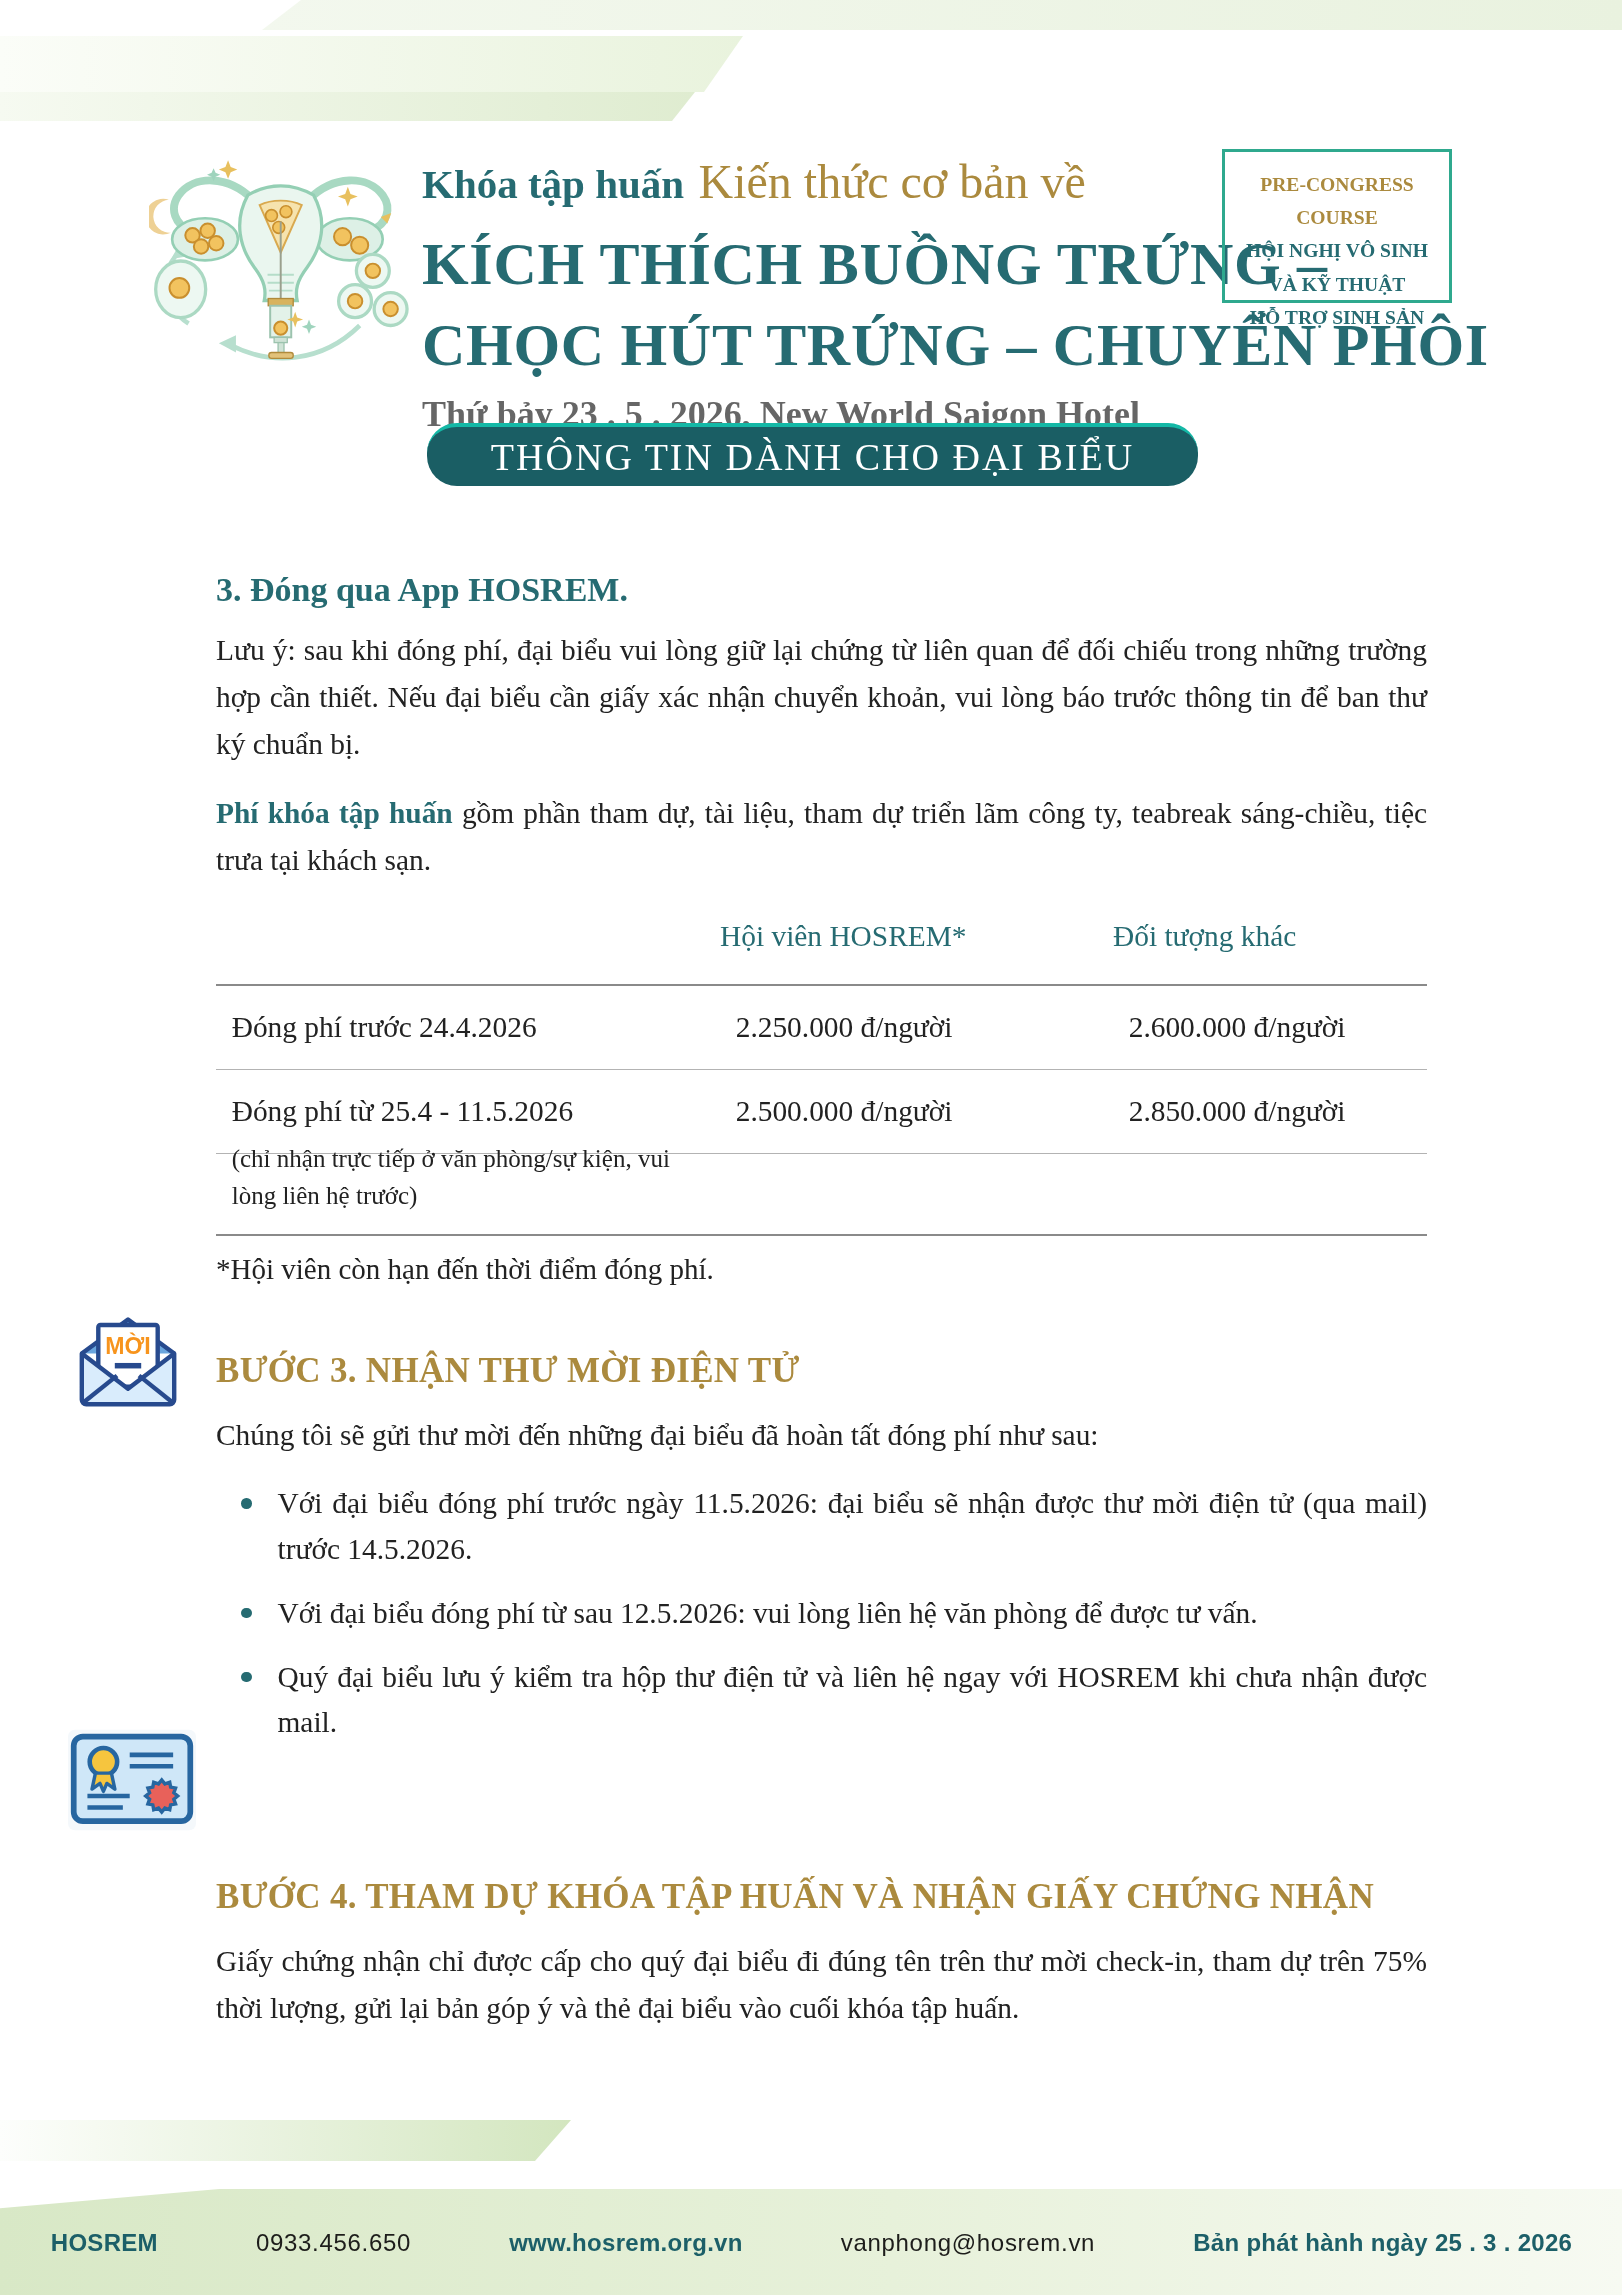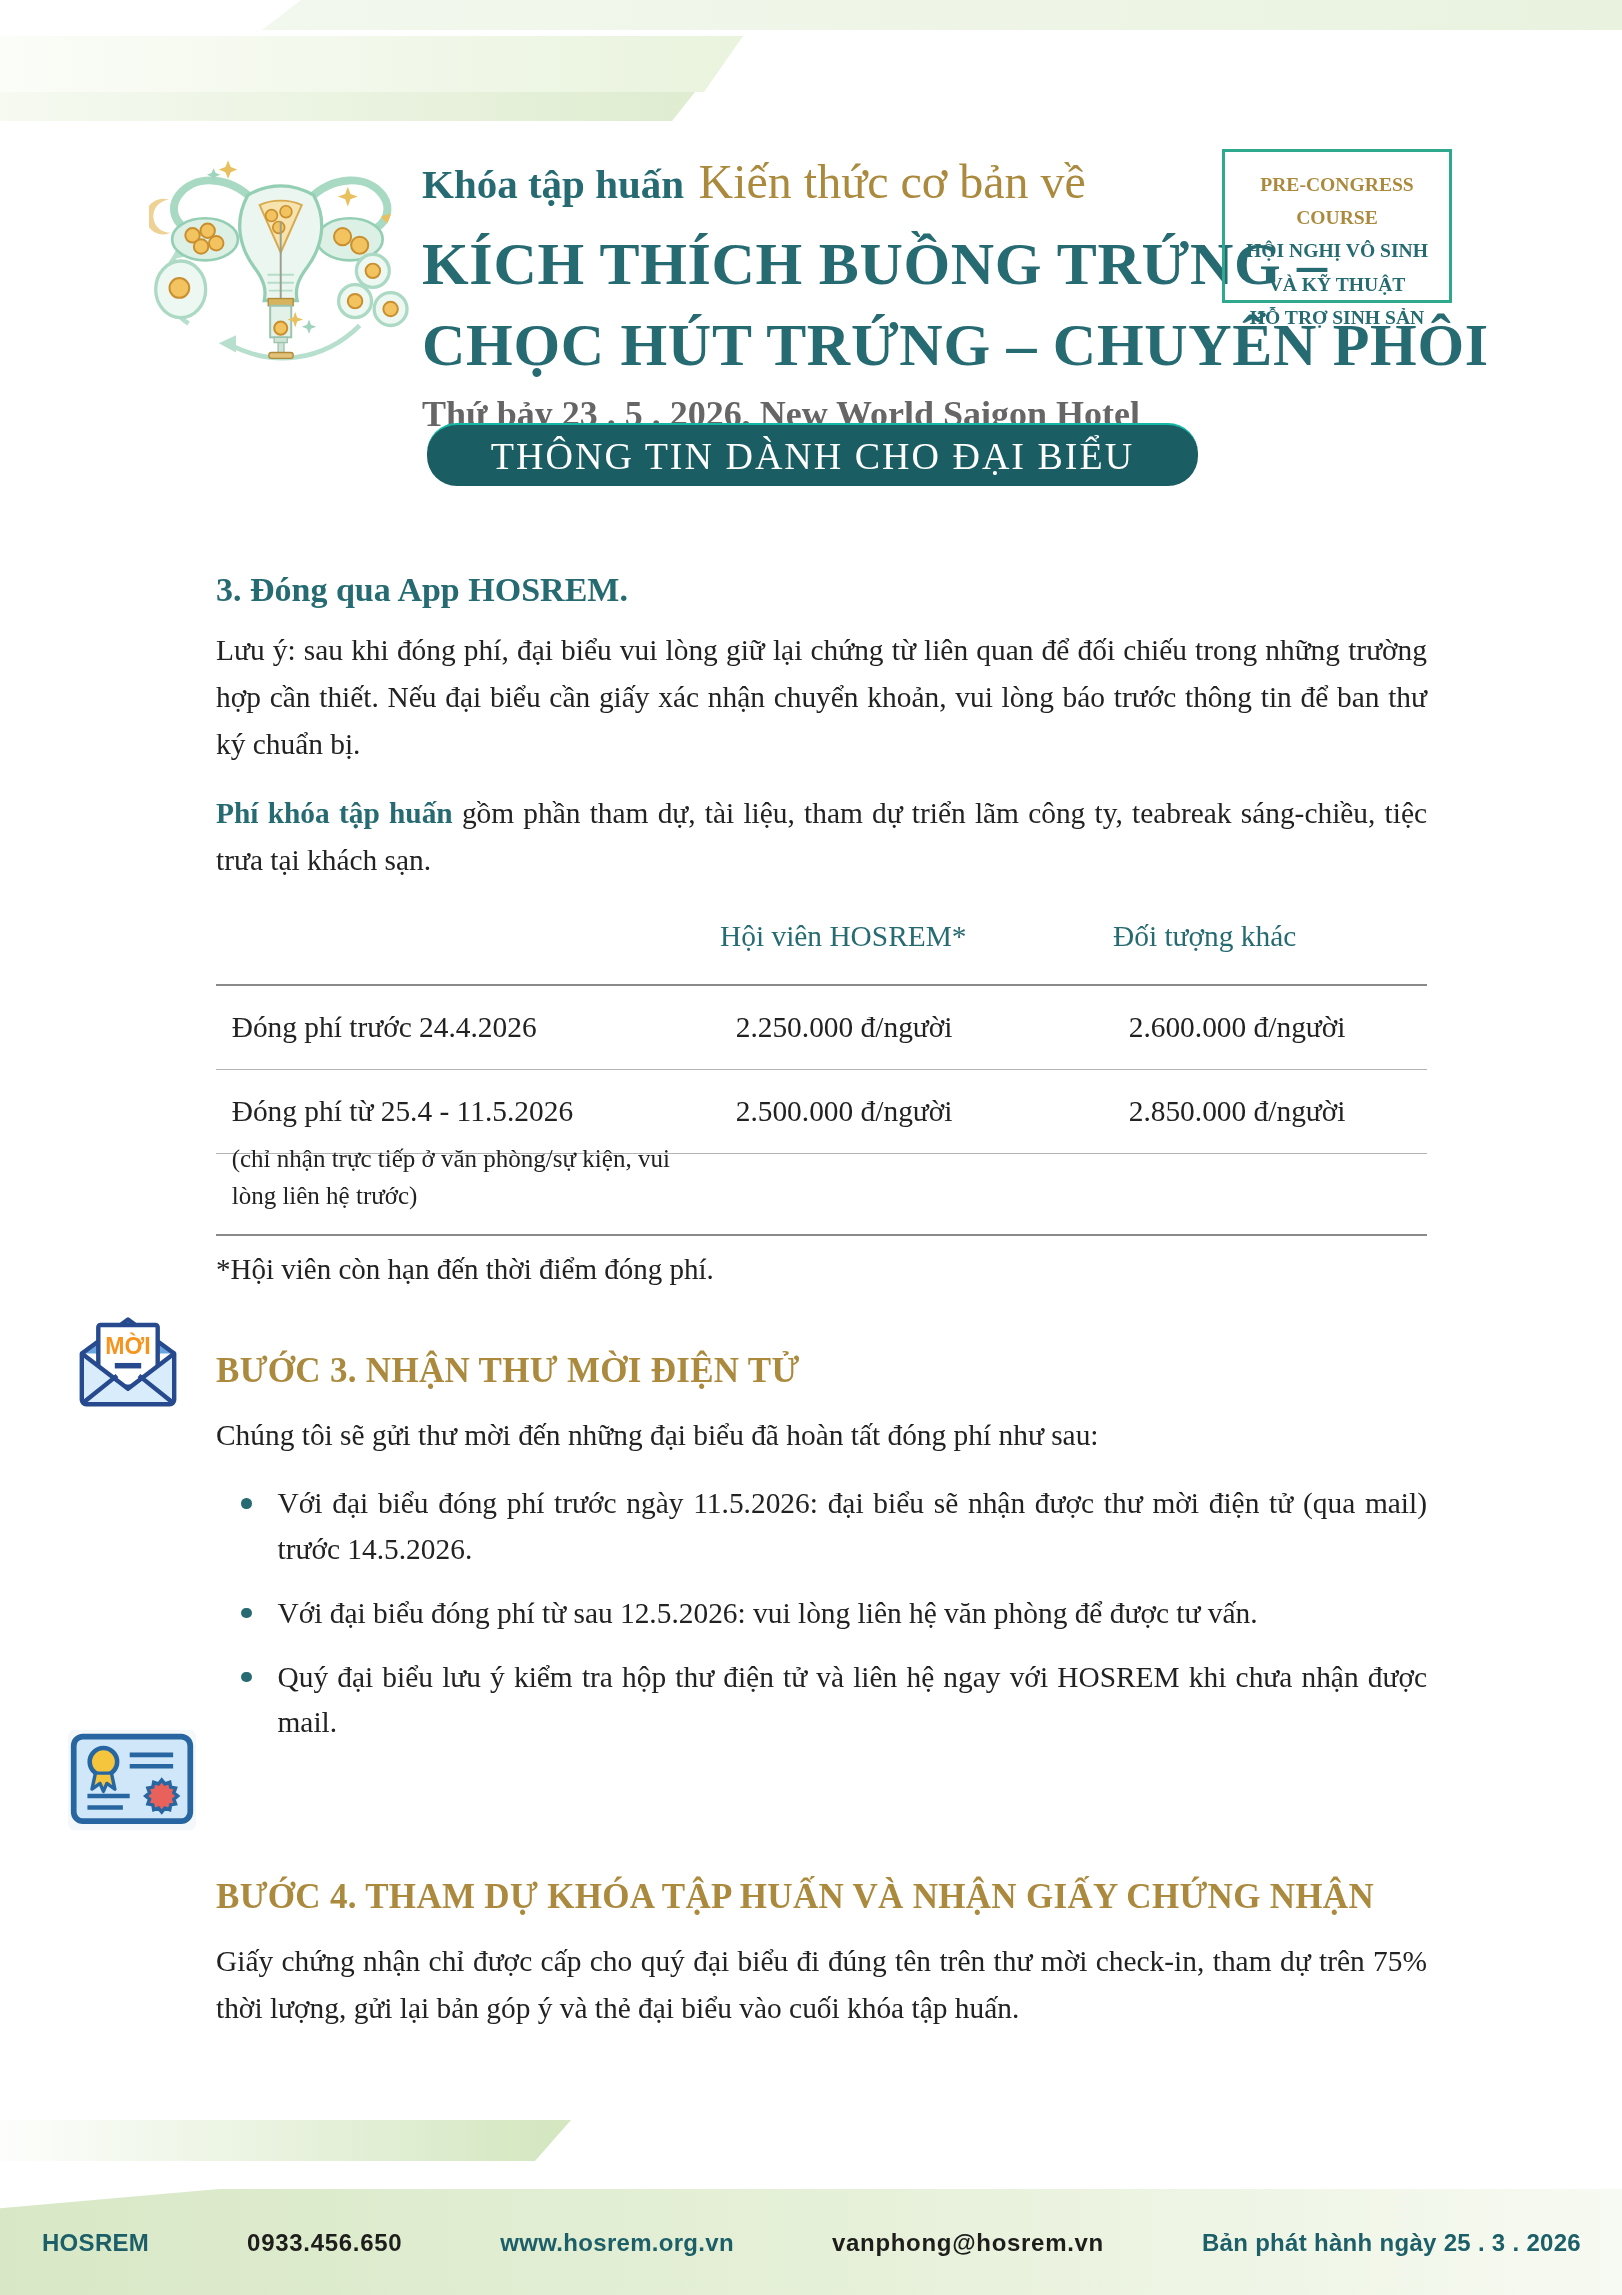--- a/index.html
+++ b/index.html
@@ -25,40 +25,40 @@
     clip-path:polygon(0 0,100% 0,calc(100% - 23px) 100%,0 100%);}
   .band-bottom{position:absolute; top:2120px; left:0; width:571px; height:41px;
     background:linear-gradient(90deg,#fdfefc,#d3e6bf);
     clip-path:polygon(0 0,100% 0,calc(100% - 36px) 100%,0 100%);}
   .footer{position:absolute; left:0; top:2189px; width:1623px; height:107px;
     background:linear-gradient(90deg,#d8e8c6 0%,#e7f1da 55%,#f7faf2 100%);
     clip-path:polygon(0 18%,13.5% 0,100% 0,100% 100%,0 100%);
     display:flex; align-items:center; justify-content:center; gap:98px;
     font-family:"Liberation Sans", sans-serif; font-size:24px;}
   .footer .f-teal{color:var(--footer-teal); font-weight:bold; letter-spacing:0.3px;}
-  .footer .f-dark{color:#1d1d1b; font-weight:700; letter-spacing:0.7px;text-align:center;}
+  .footer .f-dark{color:#1d1d1b; font-weight:400; letter-spacing:0.7px;text-align:center;}
   
   .header-text{position:absolute; left:422px; top:154px; width:795px;}
   .pretitle{white-space:nowrap;}
   .pt-teal{color:var(--accent-teal); font-weight:bold; font-size:41px;}
   .pt-gold{color:var(--accent-gold); font-weight:normal; font-size:48px; margin-left:11.8px;}
   .big-title{color:var(--accent-teal); font-weight:bold; font-size:60px;
     letter-spacing:0.7px; line-height:1.0; margin-top:25px; white-space:nowrap;}
   .big-title.l2{margin-top:21px;}
   .date-venue{color:var(--date-gray); font-weight:bold; font-size:36px;
     margin-top:18px; text-align:left; padding-right:18.3px; white-space:nowrap;}
   .side-box{position:absolute; left:1222px; top:149px; width:230px; height:154px;
     border:3.3px solid var(--box-border); padding:15.7px 5.2px; text-align:center;
     font-weight:bold; font-size:19.6px; line-height:1.7;}
   .side-box .gold{color:var(--accent-gold);}
   .side-box .teal{color:var(--accent-teal);}
   .banner{position:absolute; left:427px; top:423px; width:771px; height:63px;
     background:var(--banner-bg); color:#fff; display:flex; align-items:center;
     justify-content:center; font-size:38px; letter-spacing:2px; font-weight:500;
-    border-top:2px solid #14b8a6;border-radius:30px;}
+    border-top:4px solid #14b8a6;border-radius:30px;}
   
   .main{position:absolute; left:216px; top:571px; width:1211px;}
   .sec-heading{color:var(--accent-teal); font-weight:bold; font-size:34px; margin-bottom:18.3px;}
   .para{font-size:29.4px; line-height:1.6; text-align:justify; margin-bottom:22px;}
   .fee-para{margin-bottom:26px;}
   .fee-lead{color:var(--accent-teal); font-weight:bold;}
   
   .fee-table{width:100%; font-size:29.4px;}
   .t-row{display:grid; grid-template-columns:504px 393px 314px; align-items:start;}
   .t-head{color:var(--accent-teal); padding:9.2px 0 14.4px 0;}

